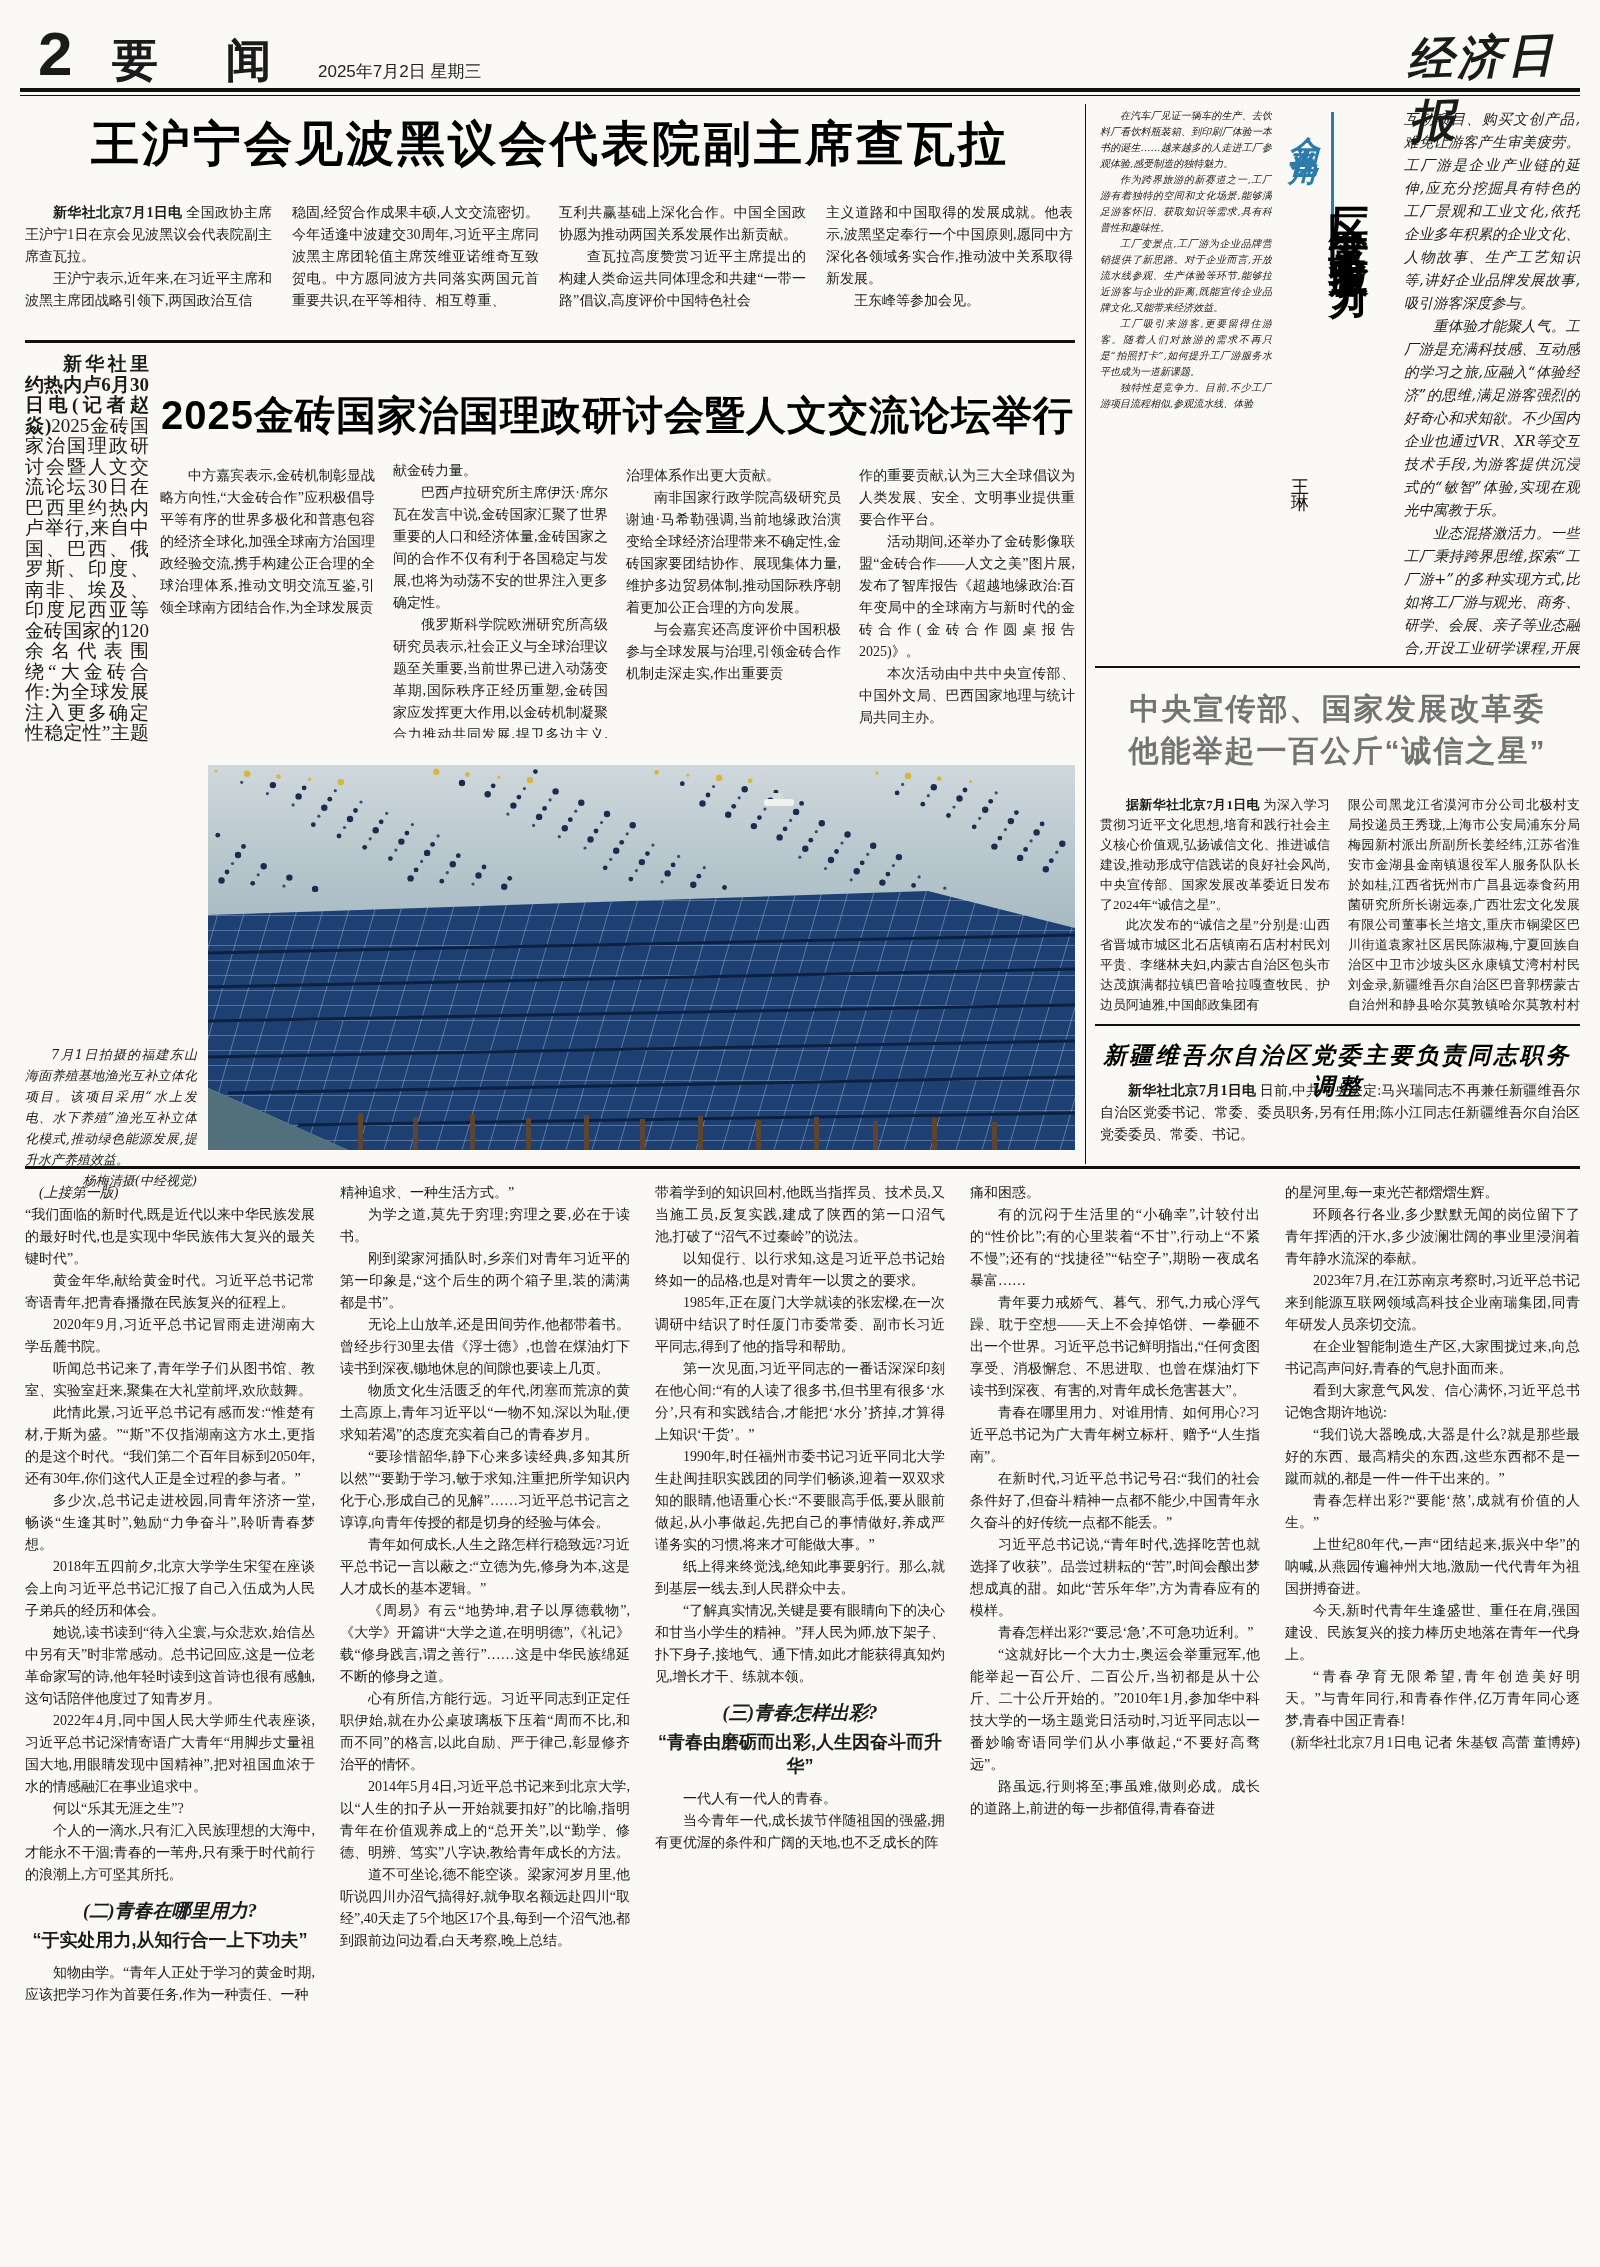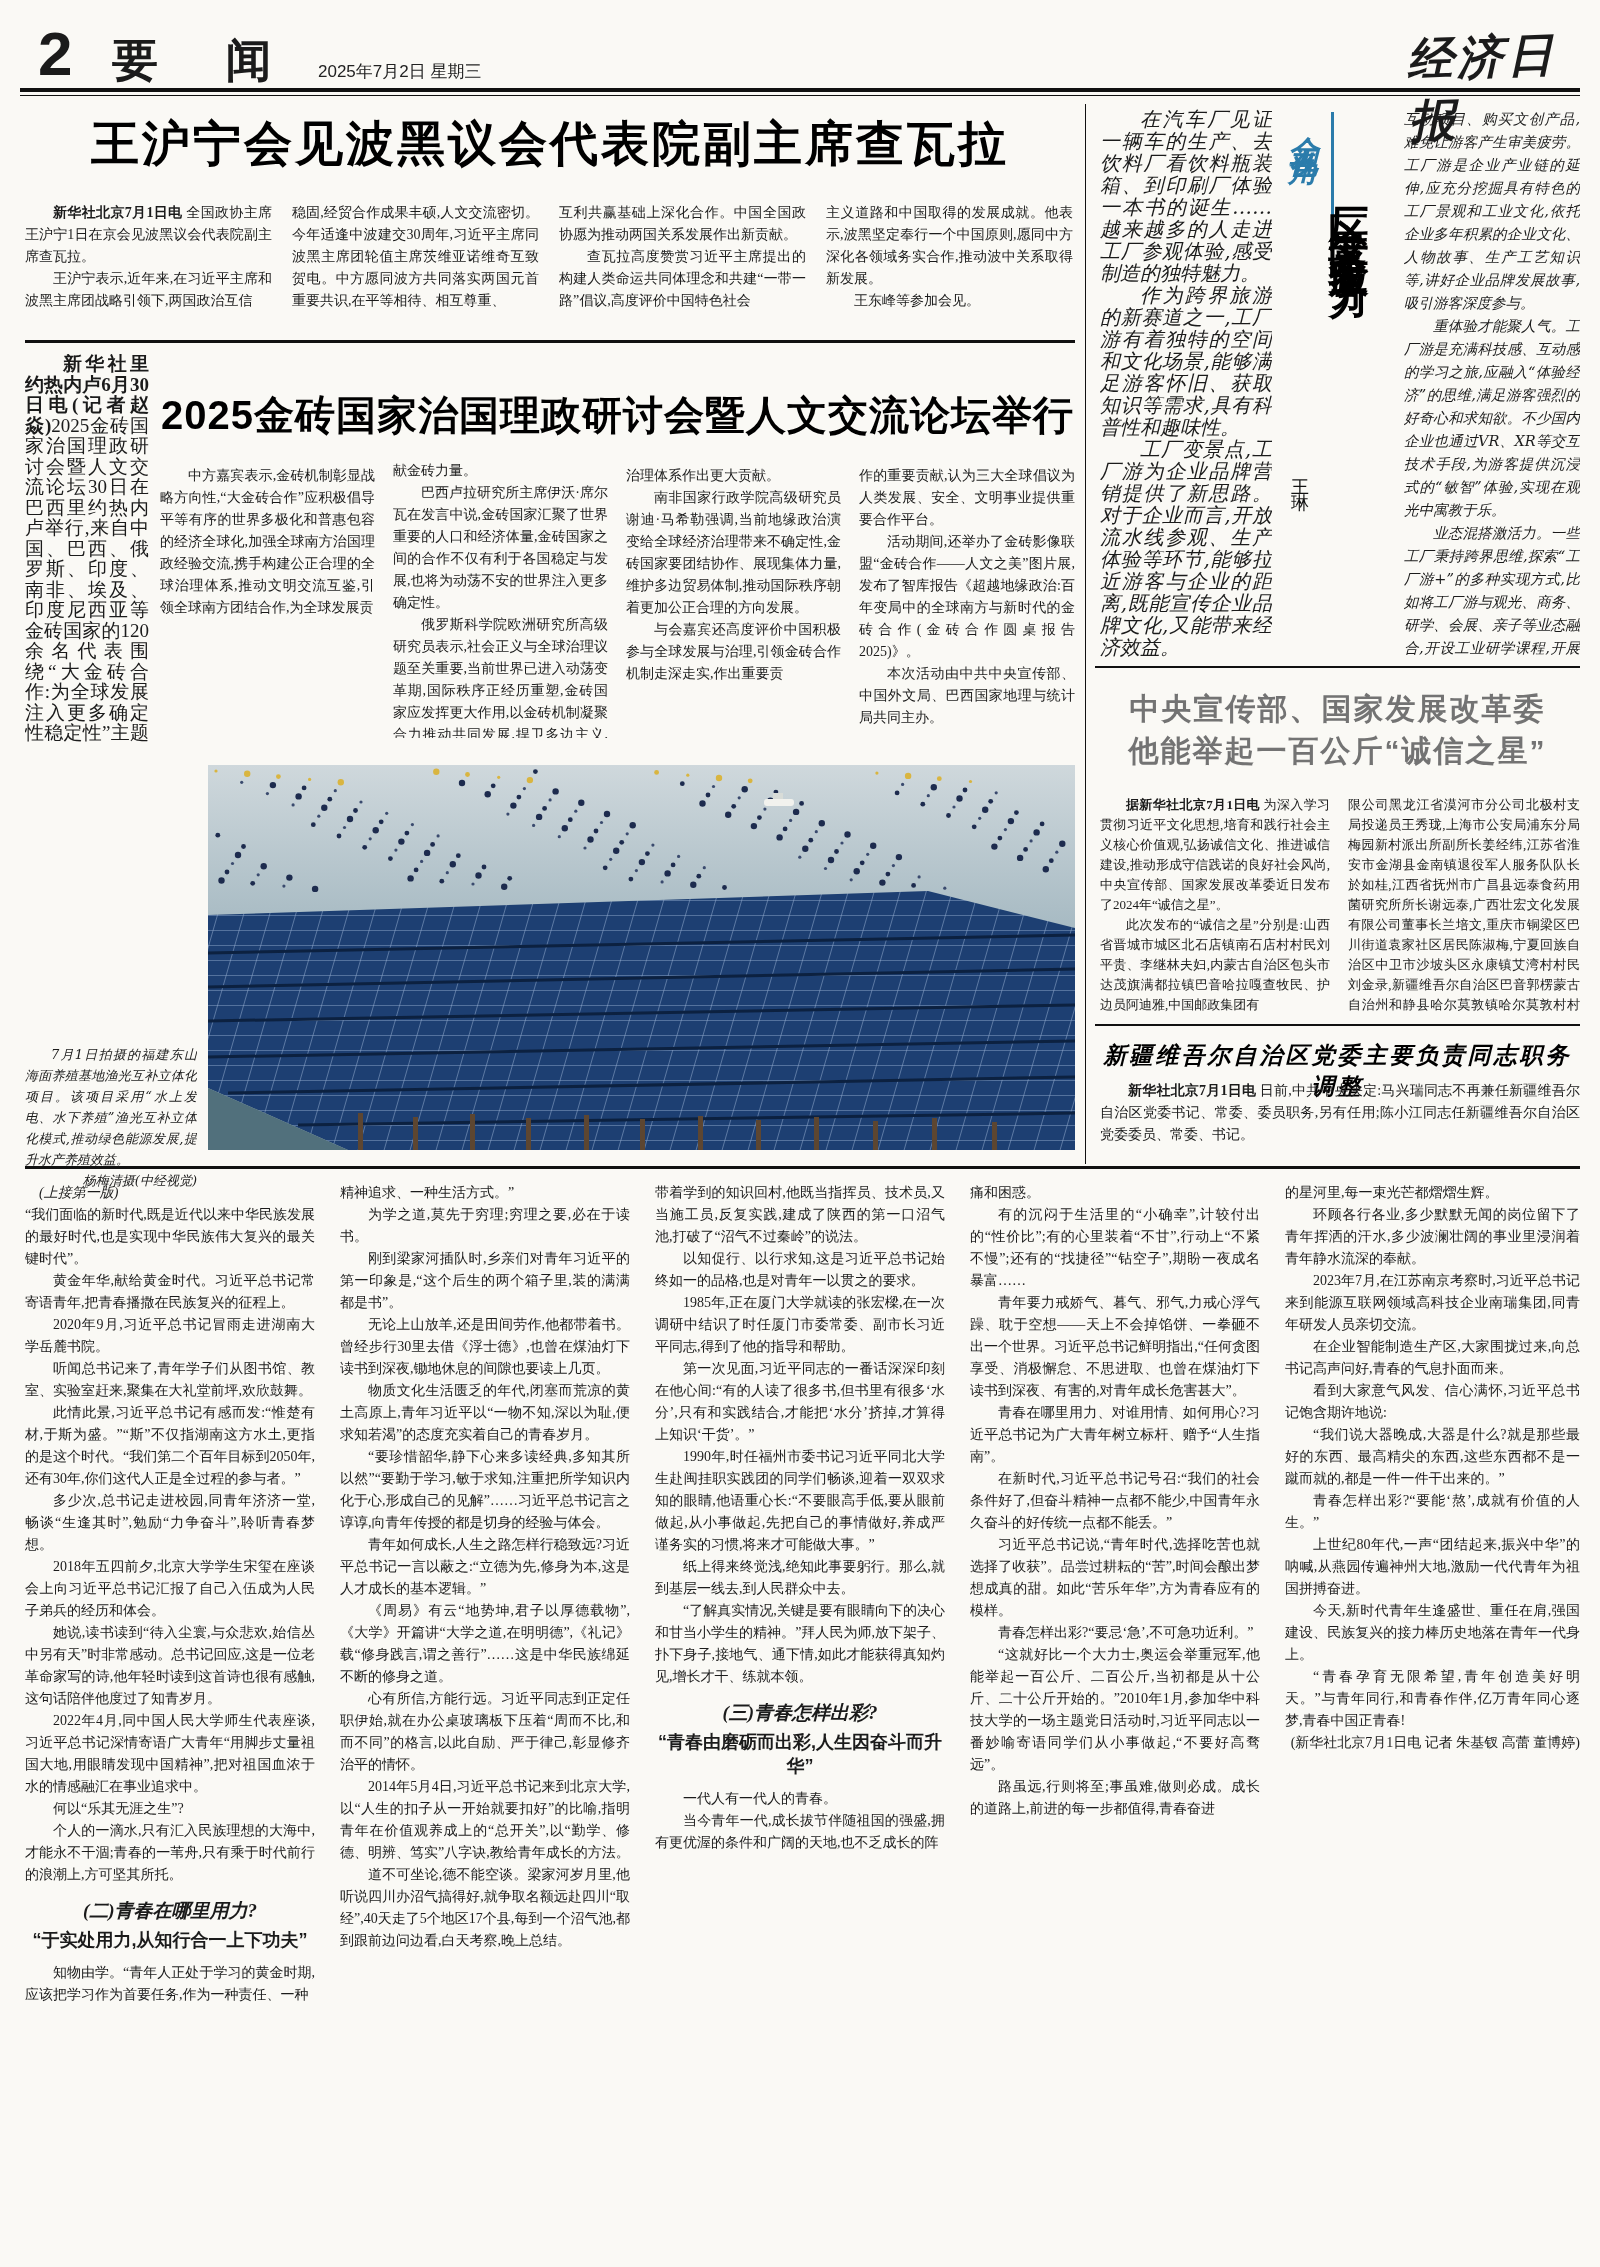--- a/index.html
+++ b/index.html
@@ -314,21 +314,21 @@
           <rect x="548" y="355" width="5" height="30"></rect>
         <rect x="606" y="352" width="5" height="33"></rect>
           <rect x="665" y="356" width="5" height="29"></rect>
         <rect x="724" y="353" width="5" height="32"></rect>
           <rect x="784" y="357" width="5" height="28"></rect>
       </g>
     </svg>
   </div>
 
   <div class="rule" style="left:1085px;top:104px;width:1px;height:1060px;"></div>
-  <div class="col kai" style="left:1100px;top:108px;width:172px;height:550px;font-size:20px;line-height:22px;">
+  <div class="col kai" style="left:1100px;top:108px;width:172px;height:550px;font-size:10px;line-height:16px;">
       <p class="para">在汽车厂见证一辆车的生产、去饮料厂看饮料瓶装箱、到印刷厂体验一本书的诞生……越来越多的人走进工厂参观体验,感受制造的独特魅力。</p>
       <p class="para">作为跨界旅游的新赛道之一,工厂游有着独特的空间和文化场景,能够满足游客怀旧、获取知识等需求,具有科普性和趣味性。</p>
       <p class="para">工厂变景点,工厂游为企业品牌营销提供了新思路。对于企业而言,开放流水线参观、生产体验等环节,能够拉近游客与企业的距离,既能宣传企业品牌文化,又能带来经济效益。</p>
       <p class="para">工厂吸引来游客,更要留得住游客。随着人们对旅游的需求不再只是“拍照打卡”,如何提升工厂游服务水平也成为一道新课题。</p>
       <p class="para">独特性是竞争力。目前,不少工厂游项目流程相似,参观流水线、体验</p>
     </div>
   <div class="abs" id="jsj-label" style="left:1282px;top:112px;height:150px;">金视角</div>
   <div class="abs" id="jsj-title" style="left:1322px;top:175px;height:470px;">厂区变景区考验服务力</div>
   <div class="abs" id="jsj-byline" style="left:1288px;top:465px;height:90px;">王琳</div>
   <div class="col kai" style="left:1404px;top:108px;width:176px;height:550px;font-size:14.5px;line-height:23px;">

